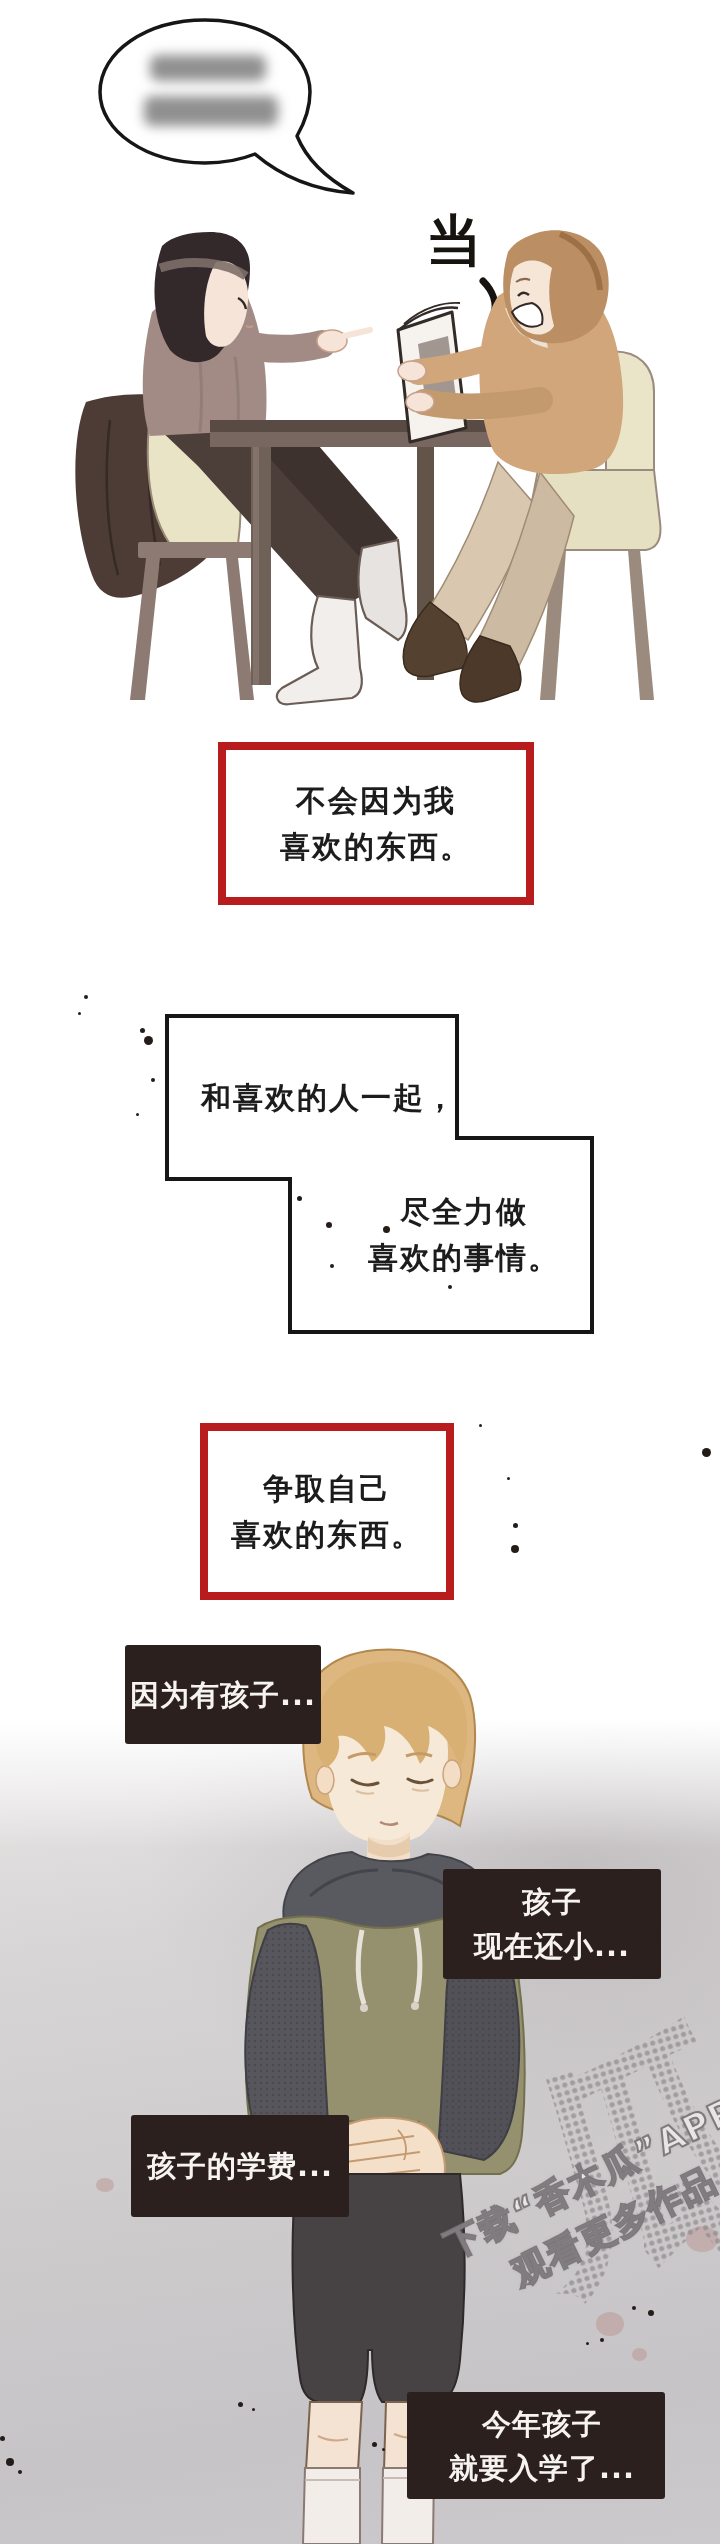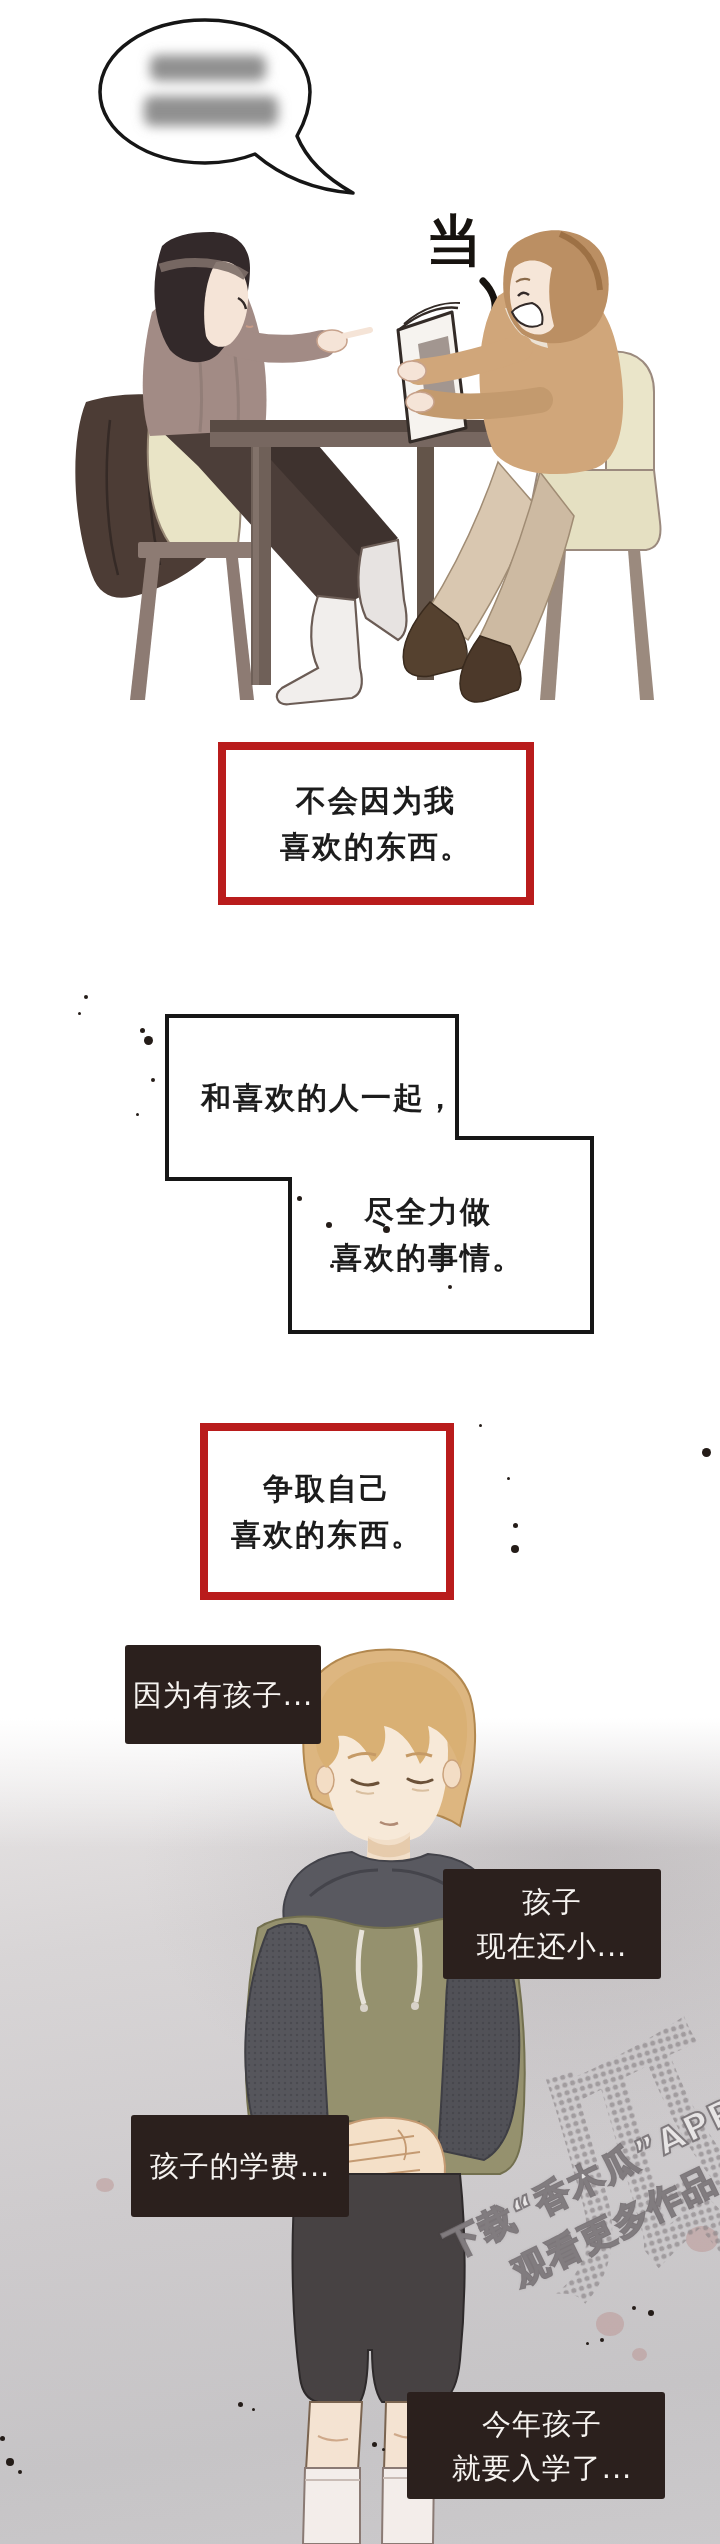--- a/index.html
+++ b/index.html
@@ -36,21 +36,21 @@
   .cb-text{
     position:absolute;display:flex;flex-direction:column;justify-content:center;align-items:center;
     z-index:12;
   }
   .wtext{font-weight:700;font-size:30px;line-height:46px;letter-spacing:2px;color:#1c1c1c;text-align:center;white-space:nowrap;}
   
   .bbox{
     position:absolute;background:#2b201d;border-radius:3px;z-index:13;
     display:flex;flex-direction:column;justify-content:center;align-items:center;
   }
-  .btext{font-weight:400;font-size:29px;line-height:44px;letter-spacing:1px;color:#f6f3f0;white-space:nowrap;}
+  .btext{font-weight:700;font-size:29px;line-height:44px;letter-spacing:1px;color:#f6f3f0;white-space:nowrap;}
   
   .stamp{position:absolute;left:522px;top:2004px;z-index:5;}
   .wm-text{
     position:absolute;left:418px;top:2148px;width:370px;z-index:6;
     transform:rotate(-26deg);transform-origin:center;
     text-align:center;font-weight:700;font-size:35px;line-height:54px;letter-spacing:2px;
     color:rgba(238,235,236,0.92);
     -webkit-text-stroke:2px rgba(118,112,115,0.9);
     text-shadow:0 0 3px rgba(118,112,115,0.55);
     white-space:nowrap;
@@ -163,21 +163,21 @@
     <span class="wtext">喜欢的东西。</span>
   </div>
 
   <div class="cb-border" style="left:165px;top:1014px;width:294px;height:167px;"></div>
   <div class="cb-border" style="left:288px;top:1136px;width:306px;height:198px;"></div>
   <div class="cb-fill" style="left:169px;top:1018px;width:286px;height:159px;"></div>
   <div class="cb-fill" style="left:292px;top:1140px;width:298px;height:190px;"></div>
   <div class="cb-text" style="left:169px;top:1018px;width:320px;height:159px;">
     <span class="wtext">和喜欢的人一起，</span>
   </div>
-  <div class="cb-text" style="left:292px;top:1140px;width:272px;height:190px;">
+  <div class="cb-text" style="left:292px;top:1140px;width:272px;height:190px;padding-left:36px;">
     <span class="wtext">尽全力做</span>
     <span class="wtext">喜欢的事情。</span>
   </div>
 
   <div class="wbox" style="left:200px;top:1423px;width:254px;height:177px;">
     <span class="wtext">争取自己</span>
     <span class="wtext">喜欢的东西。</span>
   </div>
 
   <svg id="scene-boy" class="scene" width="720" height="914" viewBox="0 0 720 914">

